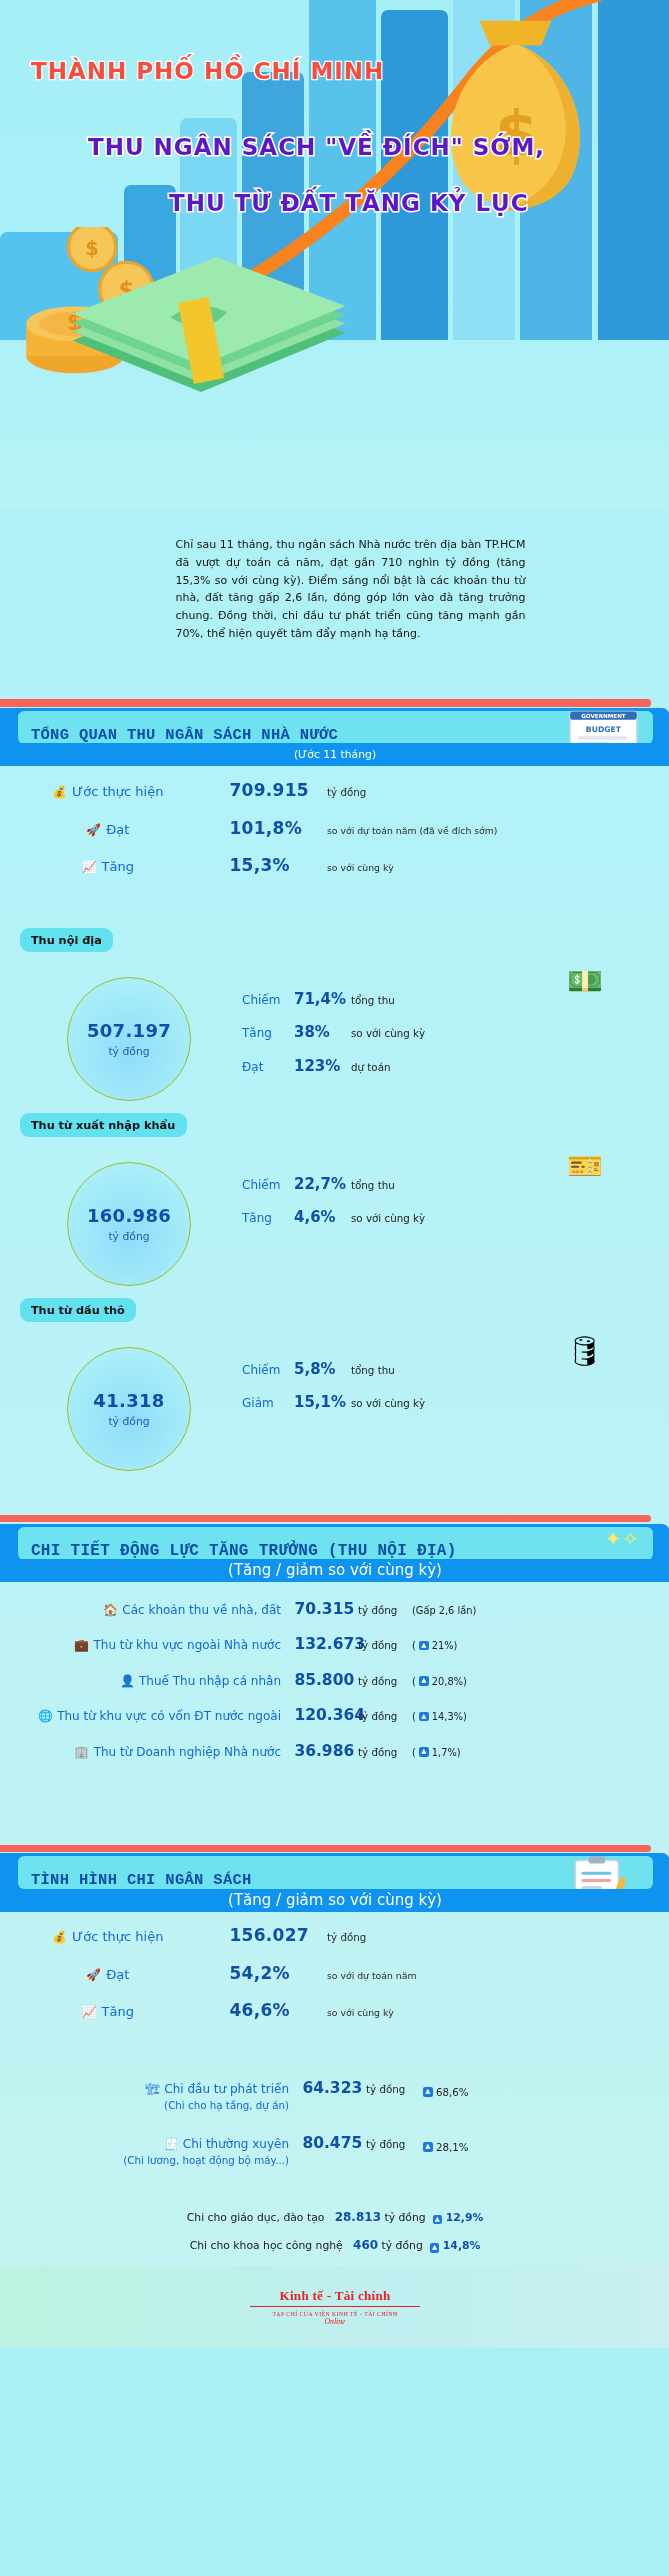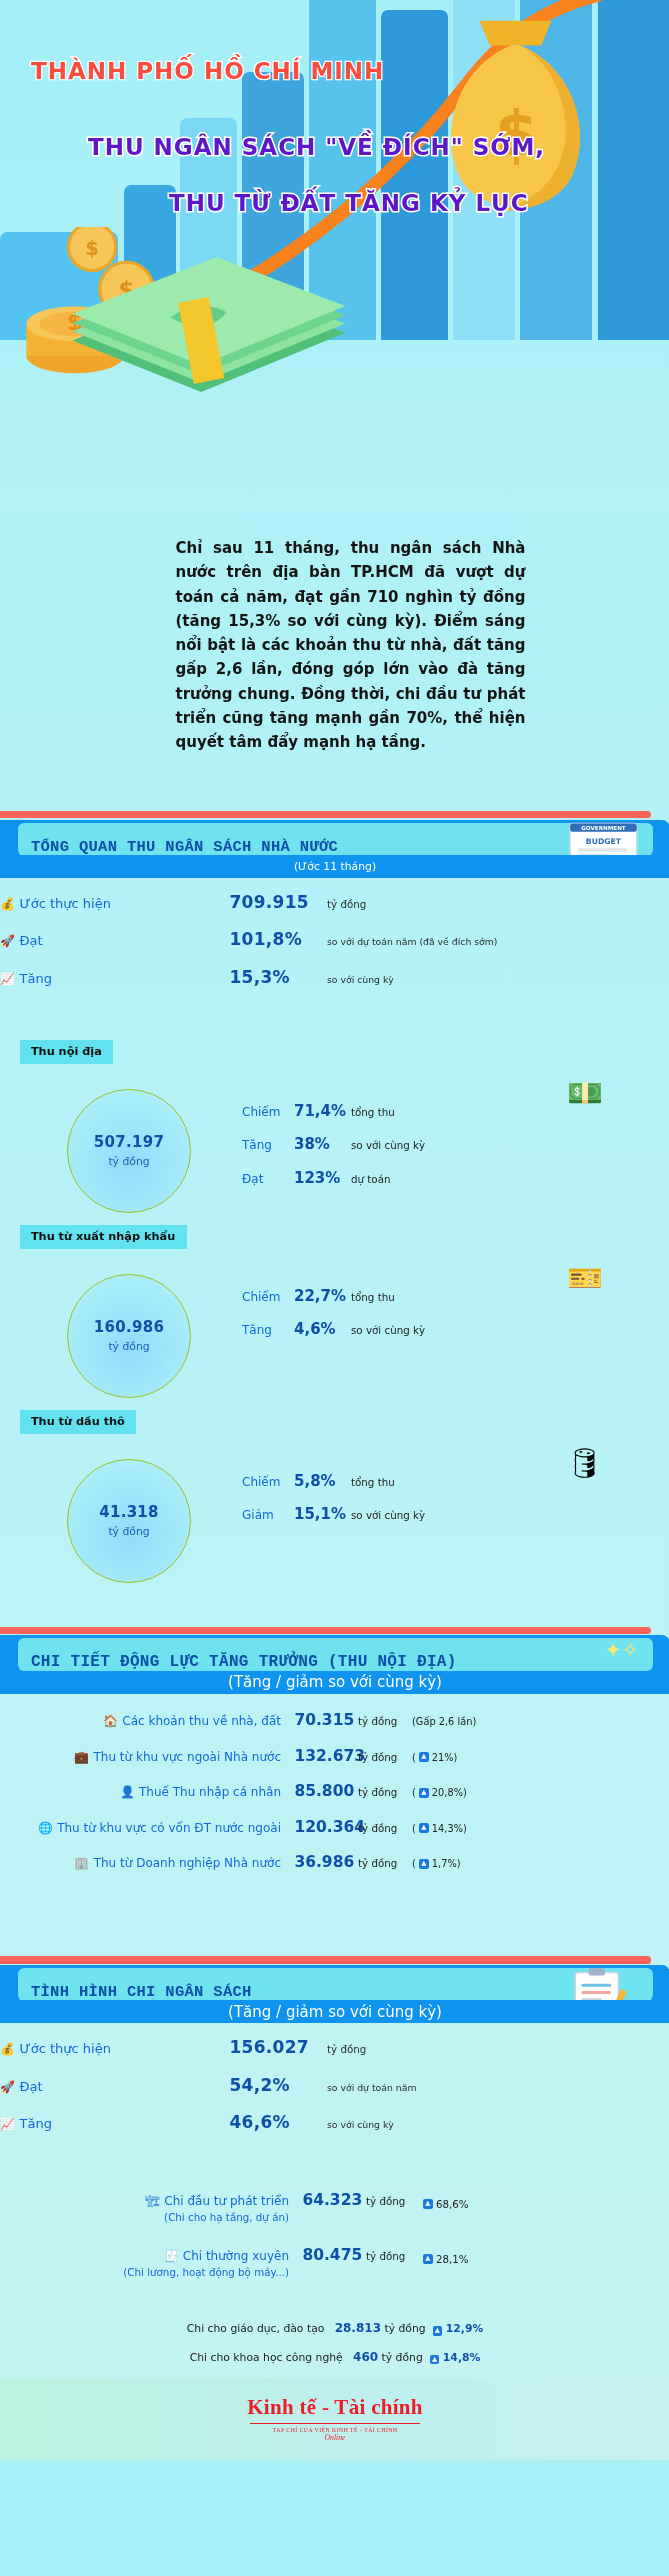--- a/index.html
+++ b/index.html
@@ -48,21 +48,21 @@
   .moneybag { position: absolute; right: 67px; top: 5.2px; z-index: 5; }
   .bills { position: absolute; left: 67px; top: 222px; z-index: 6; }
 
   
   .intro {
     width: 350px; margin: 0 auto; padding: 26px 0 36px 0;
     position: relative; left: 15.5px;
   }
   .intro p {
     font-family: "DejaVu Sans", sans-serif;
-    font-size: 15px; line-height: 1.62; font-weight: bold;
+    font-size: 11px; line-height: 1.62; font-weight: normal;
     color: #141414; text-align: justify;
   }
 
   
   .sect { position: relative; margin-top: 20.6px; }
   .sect-redbar { height: 7.2px; background: #f9635a; border-radius: 3.6px;
      width: 654px; margin-left: -3.1px; }
   .sect-bluebar { height: 42px; background: #0e93ef; position: relative;
      margin-top: 1.5px; border-radius: 0 8.2px 8.2px 0; width: 670px; }
   .sect-inner { position: absolute; left: 17.5px; top: 3.1px; right: 17.5px; height: 33px;
@@ -75,40 +75,40 @@
      position: absolute; right: 0; left: 0; top: 44px; height: 23px;
      background: #0e93ef; color: #fff; font-size: 10.8px;
      display: flex; align-items: center; justify-content: center;
   }
   .sect-sub.small { font-size: 15px; }
   .sect-deco { position: absolute; right: 26px; top: -5.2px; }
 
   
   .statblock { padding: 30px 0 5.2px 0; }
   .statrow { display: flex; align-items: baseline; margin-bottom: 17.5px; }
-  .statrow .lab { width: 216px; text-align: left; font-size: 13px; color: #1168d6; }
+  .statrow .lab { width: 216px; text-align: center; font-size: 13px; color: #1168d6; }
   .statrow .ico { font-size: 12px; margin-right: 4.6px; }
   .statrow .val { width: 111px; font-size: 17px; font-weight: 900; color: #0e4fa8;
       padding-left: 13.4px; letter-spacing: 0.3px;}
   .statrow .unit { font-size: 10.3px; color: #2b2b2b; }
   .statrow .note { font-size: 9.3px; color: #2b2b2b; }
 
   
   .card { position: relative; margin-top: 30px; min-height: 155px; }
   .chip { display: inline-block; background: #62e2ee; color: #111;
-     font-size: 11.3px; font-weight: bold; border-radius: 0;
+     font-size: 11.3px; font-weight: bold; border-radius: 9px;
      padding: 5.7px 11.3px; margin-left: 19.6px; }
   .circle {
     position: absolute; left: 67px; top: 49px;
     width: 124px; height: 124px; border-radius: 50%;
     border: 1.5px solid #9bc022;
     background: radial-gradient(circle at 50% 60%, #8fdcfb 0%, #a9eef8 72%, #b6f1f8 100%);
     display: flex; flex-direction: column; align-items: center; justify-content: center;
   }
-  .circle .big { font-size: 15px; font-weight: 900; color: #0e4fa8; letter-spacing: 0.3px; }
+  .circle .big { font-size: 18px; font-weight: 900; color: #0e4fa8; letter-spacing: 0.3px; }
   .circle .sm { font-size: 10.8px; color: #1a5fb4; margin-top: 4.1px; }
   .kv { position: absolute; left: 242px; top: 62px; }
   .kvrow { display: flex; align-items: baseline; margin-bottom: 15.5px; }
   .kvrow .k { width: 52px; font-size: 12px; color: #1168d6; }
   .kvrow .v { width: 57px; font-size: 15px; font-weight: 900; color: #0e4fa8; }
   .kvrow .d { font-size: 10.3px; color: #222; }
   .card-emoji { position: absolute; right: 67px; top: 36px; font-size: 29px; }
 
   
   .details { padding: 34px 0 15.5px 0; }
@@ -131,21 +131,21 @@
 
   .plainrow { text-align: center; font-size: 10.8px; color: #1a1a1a; margin-bottom: 13.4px; }
   .plainrow b { color: #0e4fa8; font-weight: 900; font-size: 12px; }
   .plainrow .pc { color: #0e4fa8; font-weight: bold; }
 
   
   .source { text-align: right; padding: 31px 34px 13.4px 0; font-size: 6.4px; color: #111; }
   .source b { color:#c8102e; }
   .footer { height: 82px; background: linear-gradient(90deg,#bdf3e2 0%, #bfeff0 60%, #c9f0f2 100%);
       display: flex; align-items: center; justify-content: center; flex-direction: column; }
-  .logo-main { font-family: "Liberation Serif", serif; font-size: 21px; font-weight: bold; color: #ee1c25; letter-spacing: 0.3px;}
+  .logo-main { font-family: "Liberation Serif", serif; font-size: 13px; font-weight: bold; color: #ee1c25; letter-spacing: 0.3px;}
   .logo-sub { font-family: "Liberation Serif", serif; font-size: 5.7px; color: #ee1c25; letter-spacing: 0.5px; margin-top: 1.5px;}
   .logo-online { font-family: "Liberation Serif", serif; font-size: 7.7px; color: #ee1c25; font-style: italic; }
   .logo-line { width: 170px; height: 1px; background: #ee1c25; margin: 2.6px 0 2.1px 0; }
 </style>
 </head>
 <body>
 
 <div class="page">
 
   <div class="hero">

